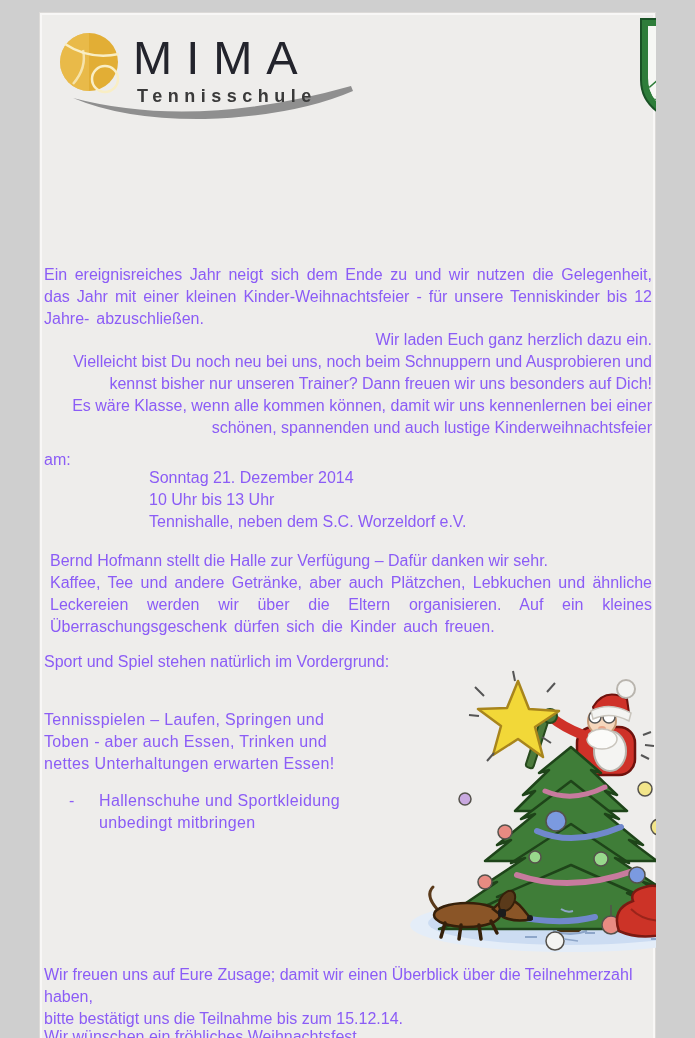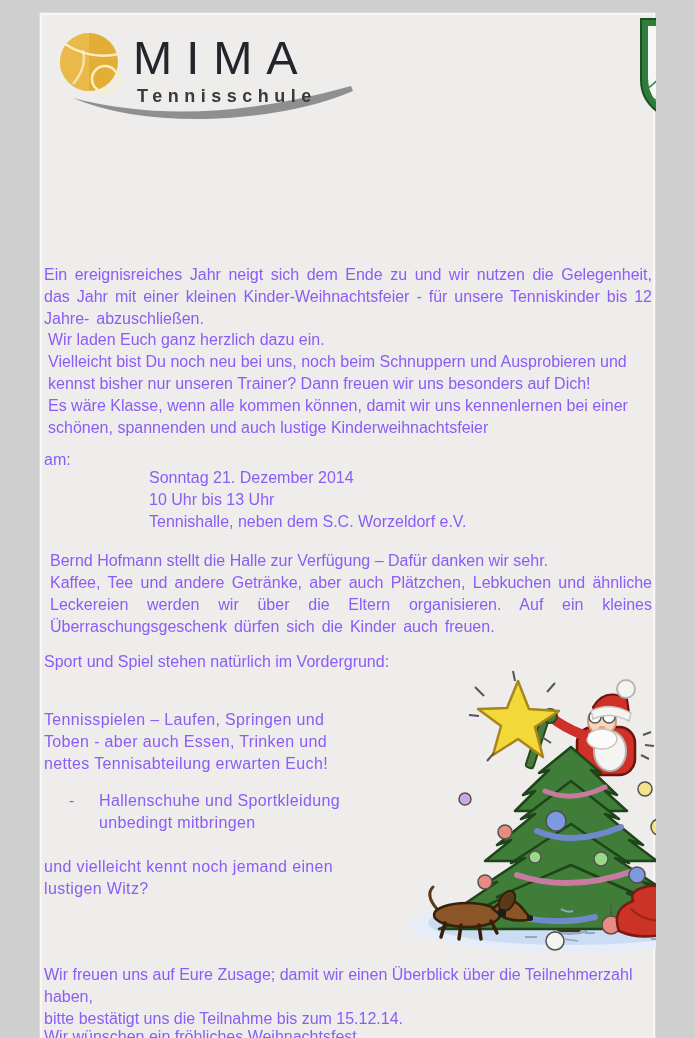--- a/index.html
+++ b/index.html
@@ -71,49 +71,47 @@
         <rect x="58" y="73" width="10" height="2.5" fill="#2e7d3a"></rect>
         <rect x="58" y="78" width="10" height="2.5" fill="#2e7d3a"></rect>
         <rect x="58" y="83" width="10" height="2.5" fill="#2e7d3a"></rect>
       </g>
     </g>
   </svg>
 
 
   <div class="abs txt just" style="left:5px;right:4px;top:252px;">Ein ereignisreiches Jahr neigt sich dem Ende zu und wir nutzen die Gelegenheit, das Jahr mit einer kleinen Kinder-Weihnachtsfeier - für unsere Tenniskinder bis 12 Jahre- abzuschließen.</div>
 
-  <div class="abs txt pre" style="left:9px;right:4px;top:317px;">Wir laden Euch ganz herzlich dazu ein.
+  <div class="abs txt pre" style="left:2px;right:4px;top:317px;text-align:right;">Wir laden Euch ganz herzlich dazu ein.
 Vielleicht bist Du noch neu bei uns, noch beim Schnuppern und Ausprobieren und kennst bisher nur unseren Trainer? Dann freuen wir uns besonders auf Dich!
 Es wäre Klasse, wenn alle kommen können, damit wir uns kennenlernen bei einer schönen, spannenden und auch lustige Kinderweihnachtsfeier</div>
 
   <div class="abs txt" style="left:5px;top:437px;">am:</div>
 
   <div class="abs txt pre" style="left:110px;top:455px;">Sonntag 21. Dezember 2014
 10 Uhr bis  13 Uhr
 Tennishalle, neben dem S.C. Worzeldorf e.V.</div>
 
   <div class="abs txt" style="left:11px;right:4px;top:538px;">
     <div>Bernd Hofmann stellt die Halle zur Verfügung – Dafür danken wir sehr.</div>
     <div class="just">Kaffee, Tee und andere Getränke, aber auch Plätzchen, Lebkuchen und ähnliche Leckereien werden wir über die Eltern organisieren. Auf ein kleines Überraschungsgeschenk dürfen sich die Kinder auch freuen.</div>
   </div>
 
   <div class="abs txt" style="left:5px;right:4px;top:639px;">Sport und Spiel stehen natürlich im Vordergrund:</div>
 
   <div class="abs txt pre spread" style="left:5px;top:697px;width:365px;">Tennisspielen – Laufen, Springen und
 Toben - aber auch Essen, Trinken und
-nettes Tennisabteilung erwarten Euch!</div>
+nettes Unterhaltungen erwarten Essen!</div>
 
   <div class="abs txt spread" style="left:30px;top:778px;width:330px;display:flex;">
     <span style="width:30px;flex:none;">-</span>
     <span class="pre">Hallenschuhe und Sportkleidung
 unbedingt mitbringen</span>
   </div>
 
-  <div class="abs txt pre spread" style="left:5px;top:844px;width:365px;">und vielleicht kennt noch jemand einen
-lustigen Witz?</div>
 
   <div class="abs txt pre" style="left:5px;right:4px;top:952px;">Wir freuen uns auf Eure Zusage; damit wir einen Überblick über die Teilnehmerzahl haben,
 bitte bestätigt uns die Teilnahme bis zum 15.12.14.</div>
 
   <div class="abs txt" style="left:5px;right:4px;top:1014px;">Wir wünschen ein fröhliches Weihnachtsfest</div>
 
   <svg class="abs" style="left:366px;top:657px;" width="330" height="285" viewBox="0 0 330 285">
 
     <ellipse cx="165" cy="256" rx="160" ry="27" fill="#e4edf8"></ellipse>
     <ellipse cx="165" cy="254" rx="142" ry="22" fill="#ccdcf2"></ellipse>

